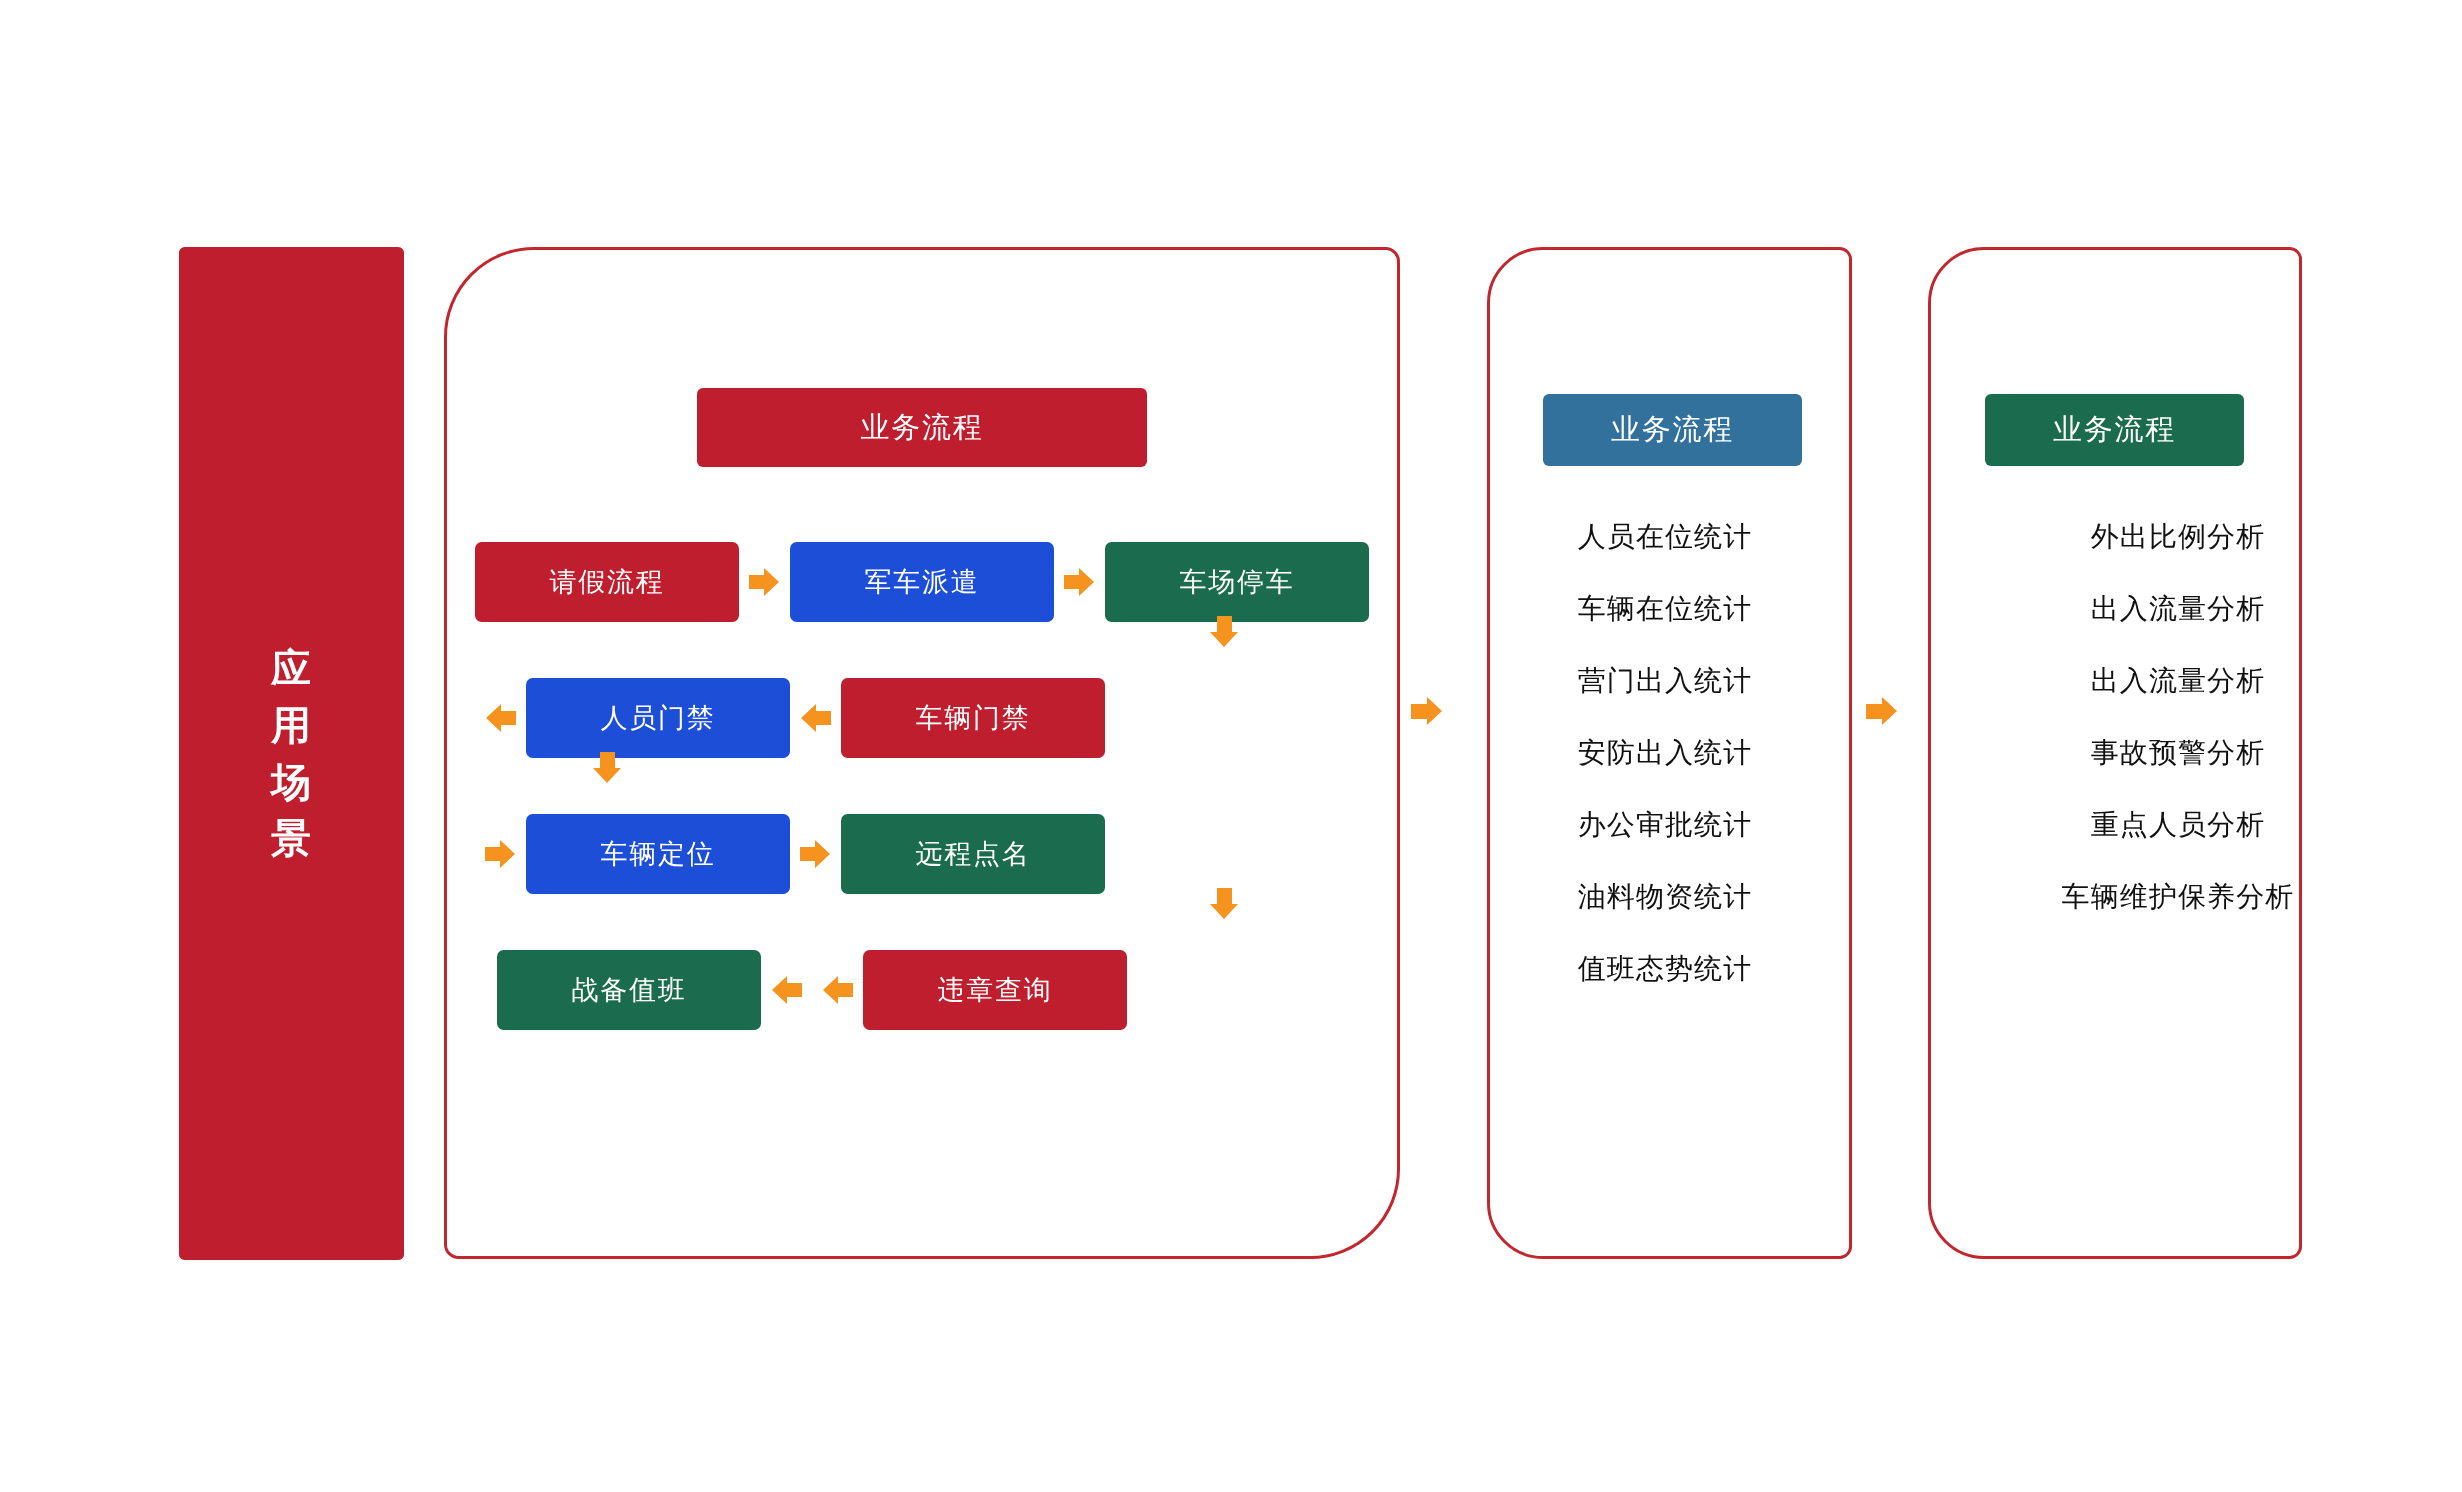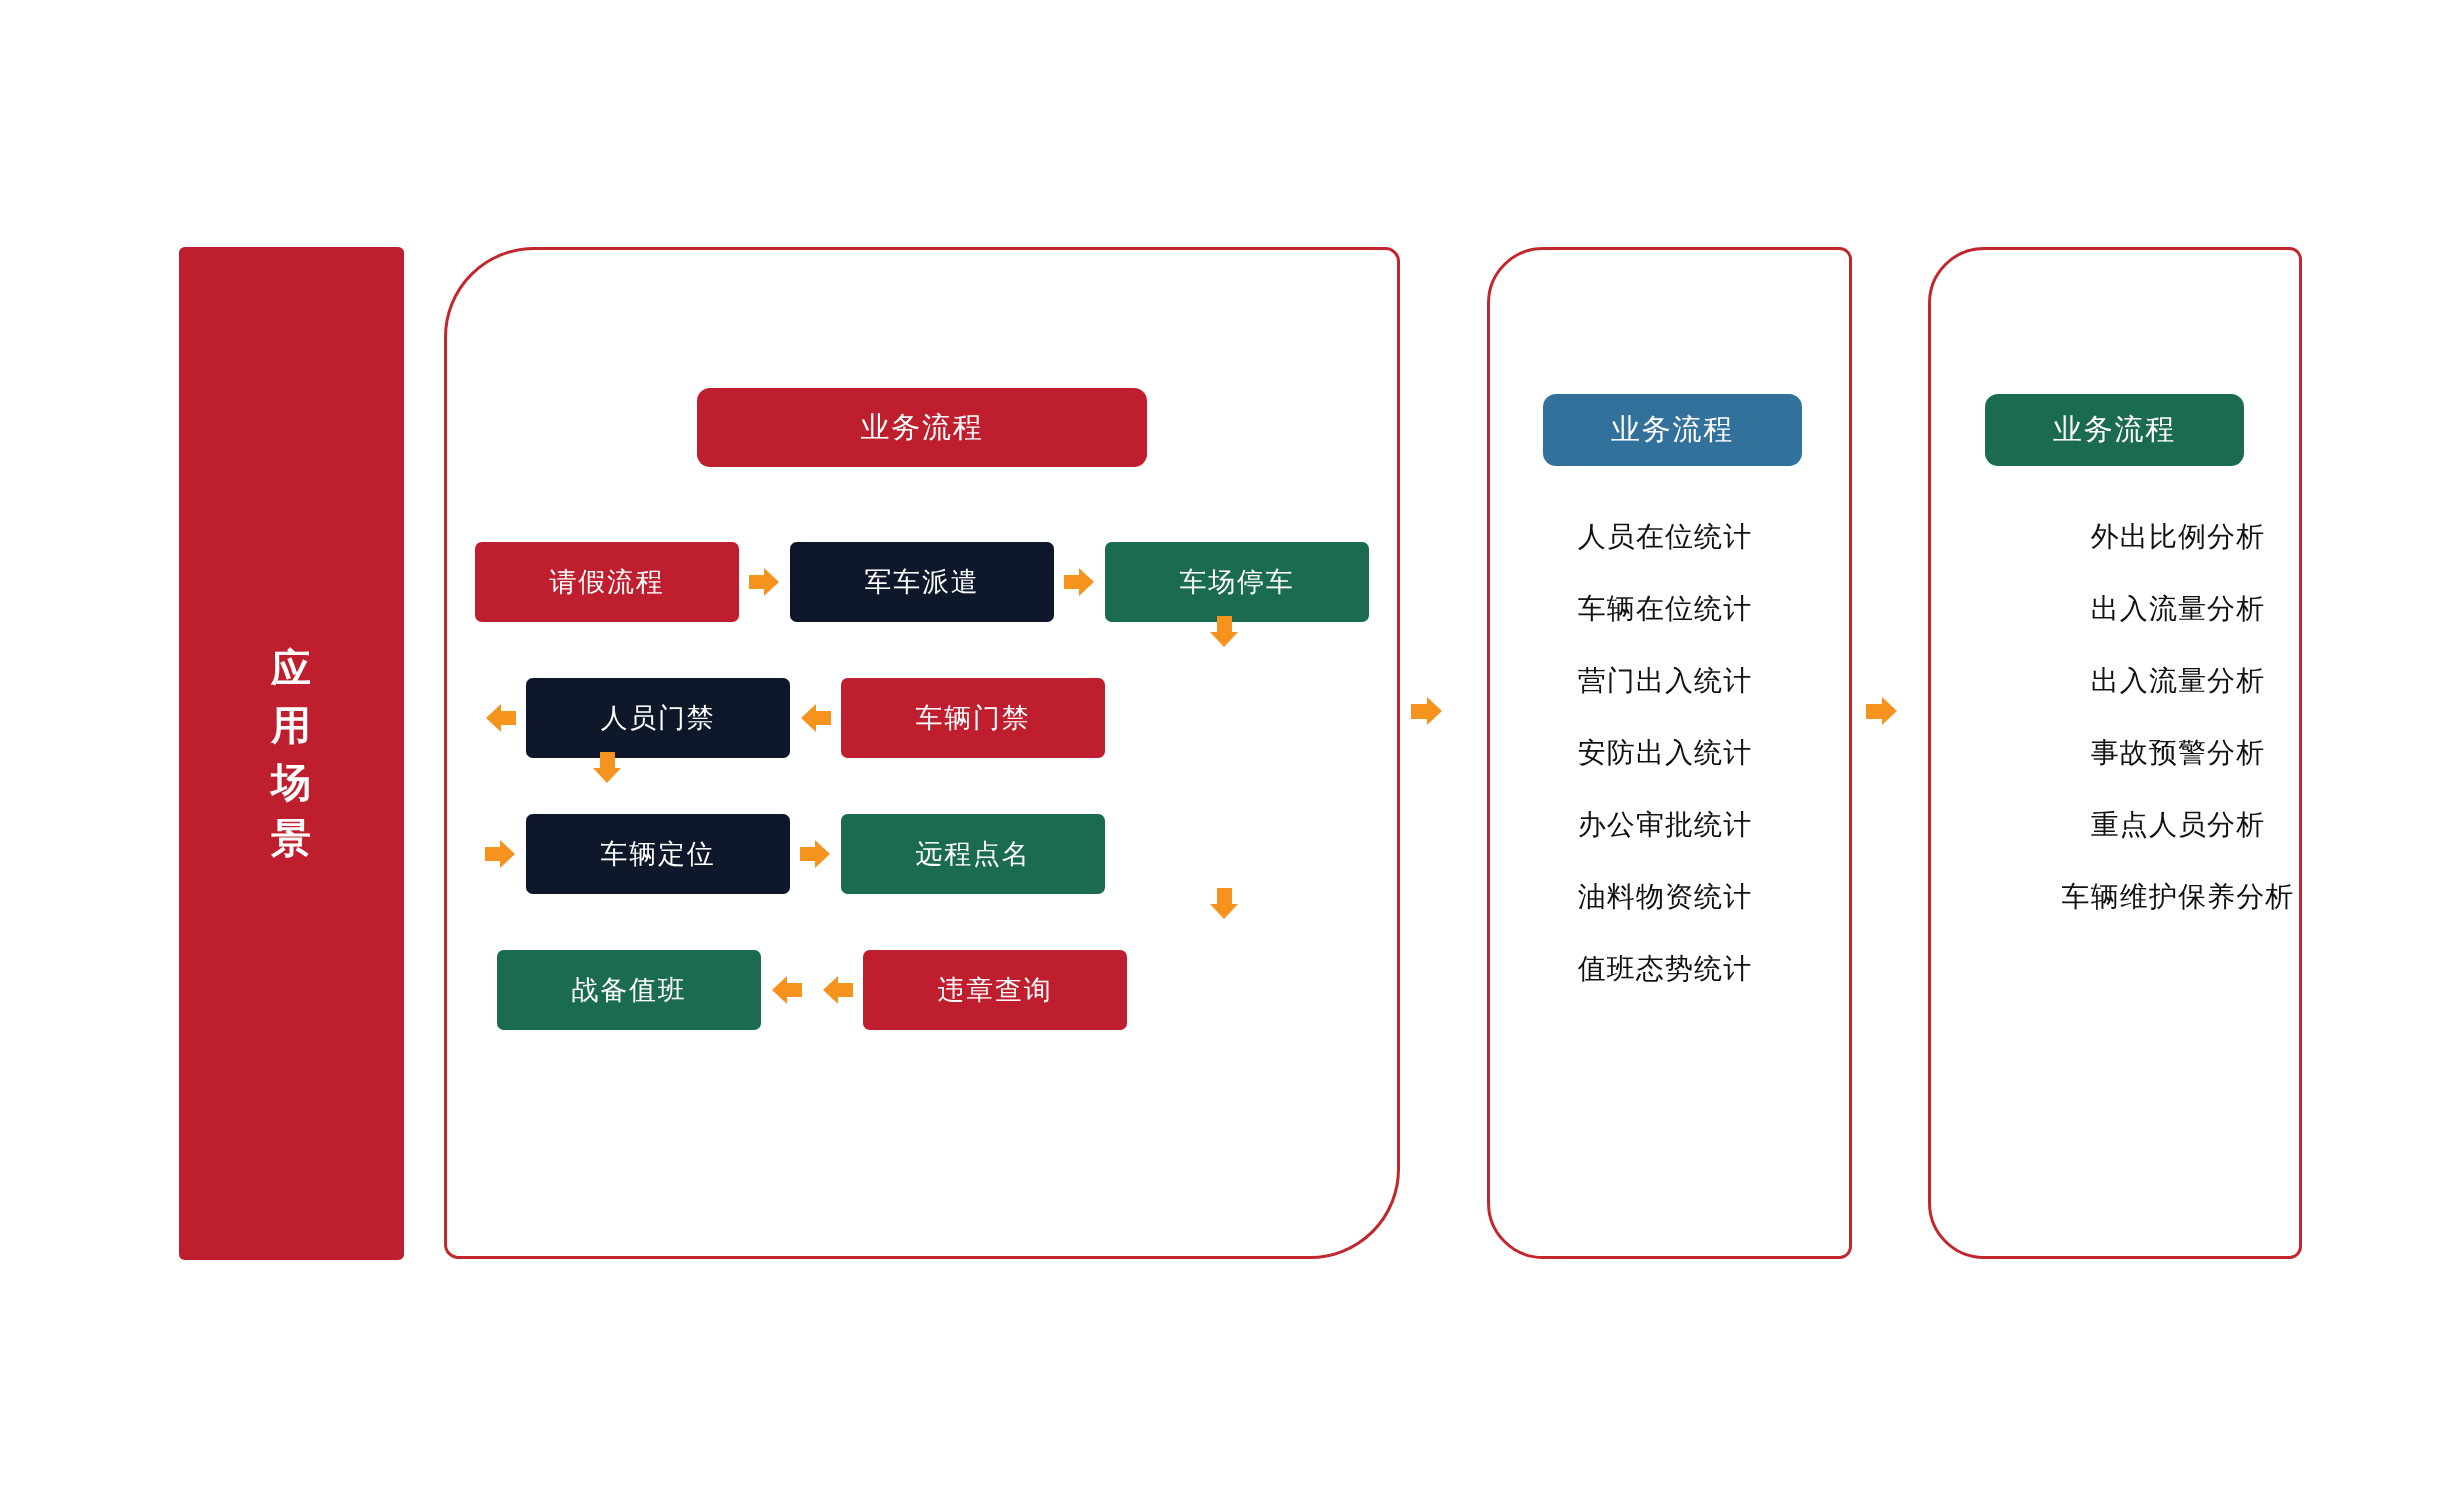--- a/index.html
+++ b/index.html
@@ -31,39 +31,39 @@
     left:1487px;top:247px;width:365px;height:1012px;
     border-radius:56px 12.4px 12.4px 56px;
   }
   #analysis-panel{
     left:1928px;top:247px;width:374px;height:1012px;
     border-radius:56px 12.4px 12.4px 56px;
   }
 
   
   .panel-header{
-    position:absolute;border-radius:13px;color:#ffffff;
+    position:absolute;border-radius:6px;color:#ffffff;
     display:flex;align-items:center;justify-content:center;
     font-size:29px;letter-spacing:1.7px;
   }
   #main-header{left:697px;top:388px;width:450px;height:79px;background:#BE1E2D;}
   #stats-header{left:1543px;top:394px;width:259px;height:72px;background:#31719B;}
   #analysis-header{left:1985px;top:394px;width:259px;height:72px;background:#1B6B4E;}
 
   
   #flow-grid{position:absolute;left:475px;top:537px;width:899px;}
   .flow-row{display:flex;align-items:center;height:90px;margin-bottom:46px;}
   .flow-row:last-child{margin-bottom:0;padding-left:22px;}
   .flow-box{
     width:264px;height:80px;border-radius:6.7px;color:#ffffff;
     display:flex;align-items:center;justify-content:center;
     font-size:27px;letter-spacing:1.7px;box-sizing:border-box;flex:none;
   }
   .flow-box.red{background:#BE1E2D;}
-  .flow-box.blue{background:#0f172a;font-family:Liberation Serif, serif;}
+  .flow-box.blue{background:#1d4ed8;font-family:Liberation Serif, serif;}
   .flow-box.green{background:#1B6B4E;}
   .h-arrow{width:51px;height:90px;display:flex;align-items:center;justify-content:center;flex:none;}
 
   
   .arr{position:relative;}
   .arr-right{width:31.5px;height:29px;}
   .arr-right .shaft{position:absolute;left:0;top:7.3px;width:18px;height:14.6px;background:#F5931E;}
   .arr-right .head{position:absolute;left:15.7px;top:0;width:0;height:0;
     border-top:14.6px solid transparent;border-bottom:14.6px solid transparent;border-left:15.7px solid #F5931E;}
   .arr-left{width:31.5px;height:29px;}

